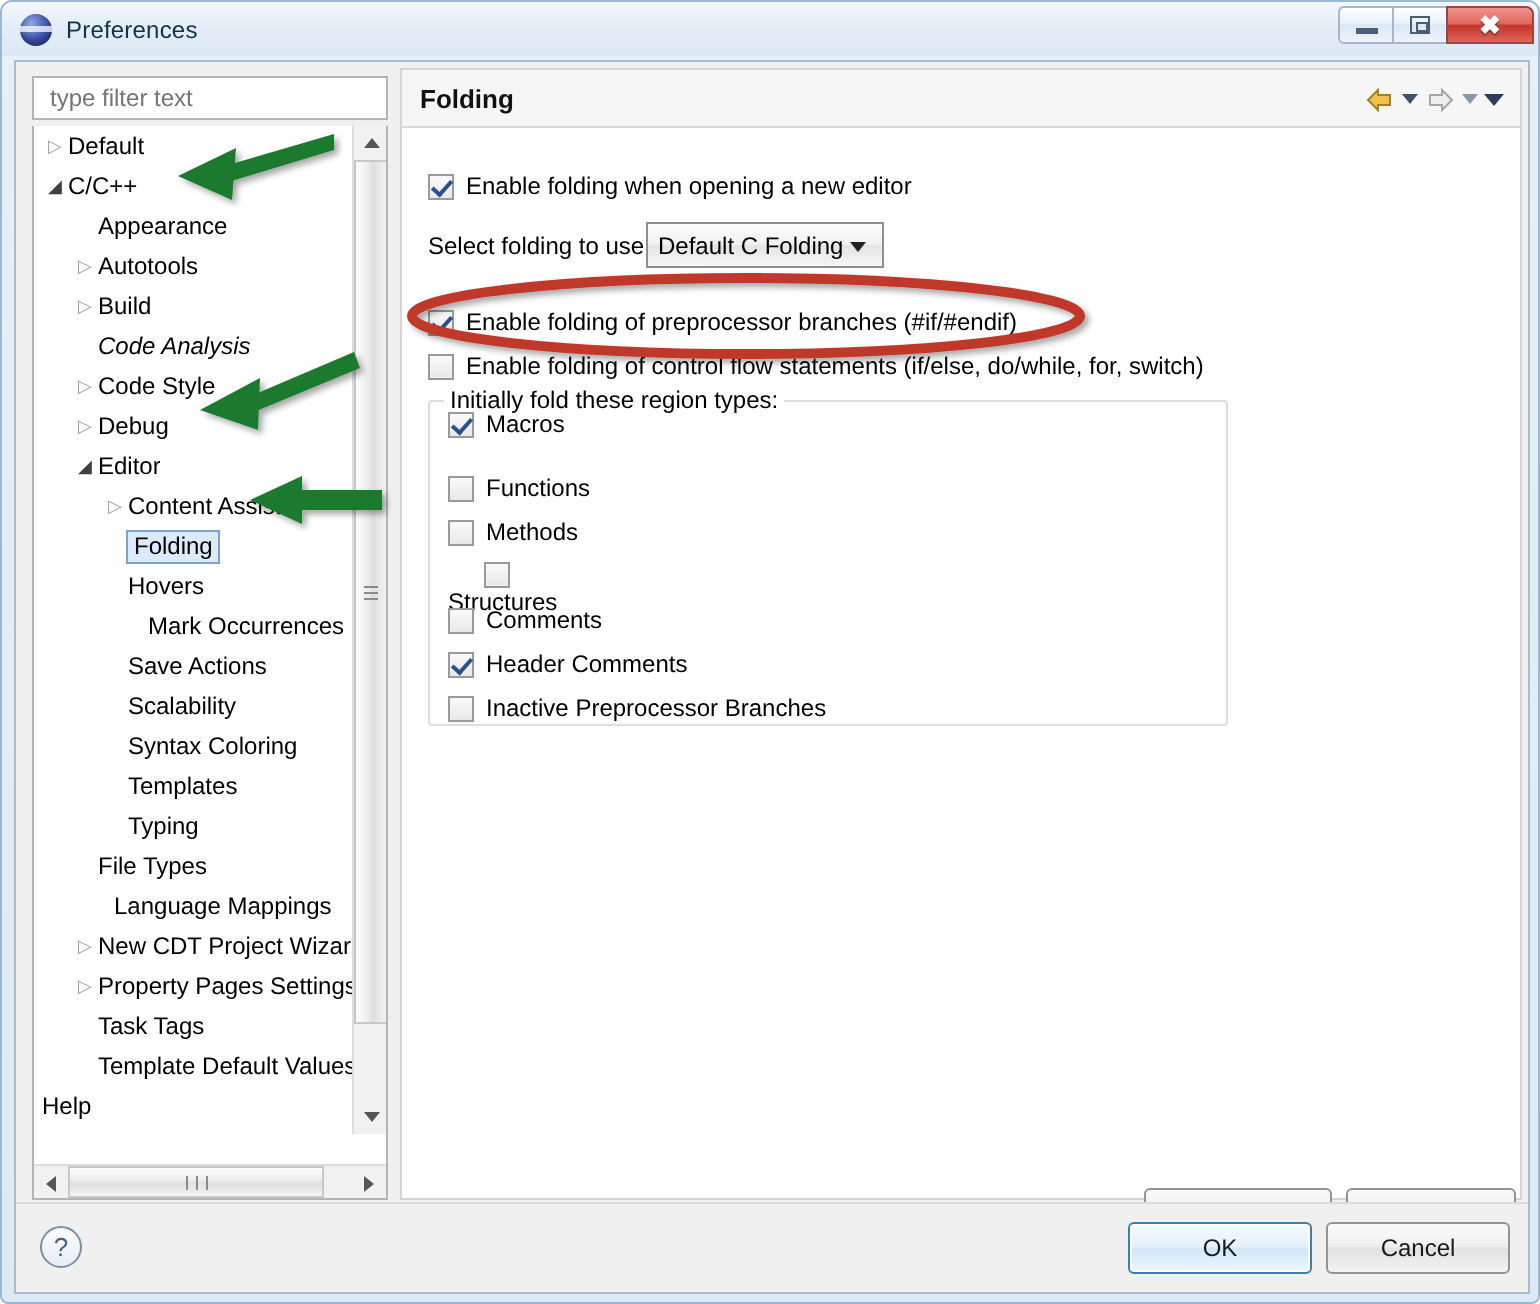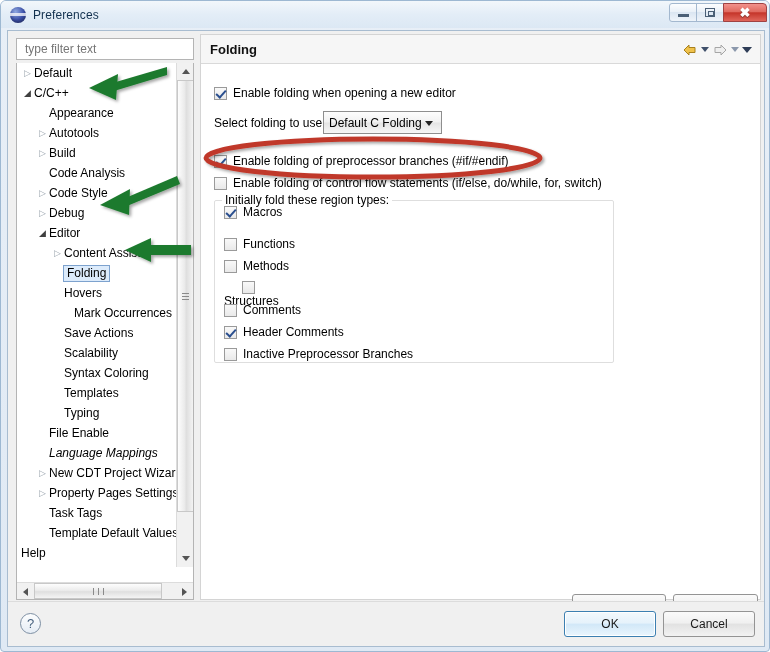--- a/index.html
+++ b/index.html
@@ -332,21 +332,21 @@
             <span class="lbl">Appearance</span>
           </div>
           <div class="node" style="padding-left: 19px;">
             <span class="tw tw-collapsed">▷</span>
             <span class="lbl">Autotools</span>
           </div>
           <div class="node" style="padding-left: 19px;">
             <span class="tw tw-collapsed">▷</span>
             <span class="lbl">Build</span>
           </div>
-          <div class="node" style="padding-left: 19px;">
+          <div class="node" style="padding-left: 19px; font-style: italic;">
             <span class="tw ">&nbsp;</span>
             <span class="lbl">Code Analysis</span>
           </div>
           <div class="node" style="padding-left: 19px;">
             <span class="tw tw-collapsed">▷</span>
             <span class="lbl">Code Style</span>
           </div>
           <div class="node" style="padding-left: 19px;">
             <span class="tw tw-collapsed">▷</span>
             <span class="lbl">Debug</span>
@@ -386,23 +386,23 @@
           <div class="node" style="padding-left: 34px;">
             <span class="tw ">&nbsp;</span>
             <span class="lbl">Templates</span>
           </div>
           <div class="node" style="padding-left: 34px;">
             <span class="tw ">&nbsp;</span>
             <span class="lbl">Typing</span>
           </div>
           <div class="node" style="padding-left: 19px;">
             <span class="tw ">&nbsp;</span>
-            <span class="lbl">File Enable</span>
-          </div>
-          <div class="node" style="padding-left: 19px; font-style: italic;">
+            <span class="lbl">File Types</span>
+          </div>
+          <div class="node" style="padding-left: 27px;">
             <span class="tw ">&nbsp;</span>
             <span class="lbl">Language Mappings</span>
           </div>
           <div class="node" style="padding-left: 19px;">
             <span class="tw tw-collapsed">▷</span>
             <span class="lbl">New CDT Project Wizard</span>
           </div>
           <div class="node" style="padding-left: 19px;">
             <span class="tw tw-collapsed">▷</span>
             <span class="lbl">Property Pages Settings</span>

